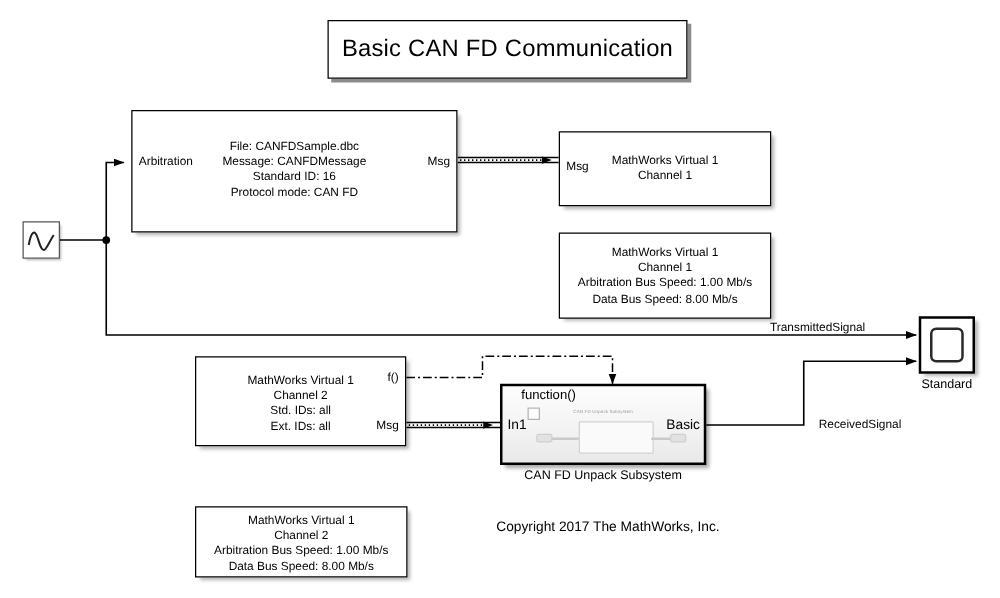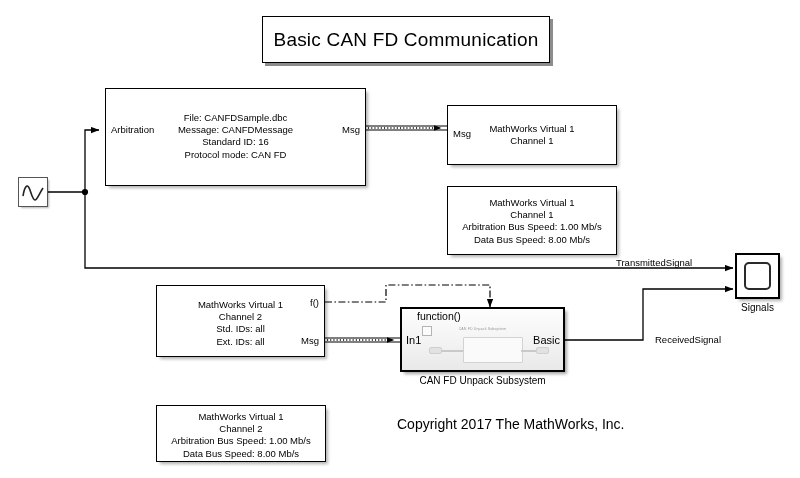--- a/index.html
+++ b/index.html
@@ -40,21 +40,21 @@
 
   
   .scope{border:2.4px solid #000;background:#fff;
          box-shadow:3px 3px 3px -1px rgba(0,0,0,0.30);}
   .scope-screen{position:absolute;border:2px solid #2a2a2a;border-radius:5px;background:#fff;}
 
   
   .srcblk{border:1.4px solid #555;background:#fff;
           box-shadow:2px 2px 2px -1px rgba(0,0,0,0.30);}
 
-  .copyright{position:absolute;font-size:14px;white-space:nowrap;}
+  .copyright{position:absolute;font-size:11px;white-space:nowrap;}
 </style>
 </head>
 <body>
 
 <svg id="canvas" viewBox="0 0 800 478" xmlns="http://www.w3.org/2000/svg">
   <defs>
     <marker id="arw" markerWidth="9" markerHeight="9" refX="8.2" refY="3.2" orient="auto" markerUnits="userSpaceOnUse">
       <path d="M0,0 L8.6,3.2 L0,6.4 z" fill="#000"></path>
     </marker>
     <marker id="arwS" markerWidth="8" markerHeight="8" refX="7.4" refY="2.9" orient="auto" markerUnits="userSpaceOnUse">
@@ -154,18 +154,18 @@
   <div class="thumb-wire" style="left:119px;top:41px;width:20px;height:1.6px;"></div>
   <div class="thumb-pill" style="left:134px;top:38px;width:11px;height:5px;"></div>
   <span class="sub-inport" style="left:4px;top:25px;">In1</span>
   <span class="sub-outport" style="right:3px;top:25px;">Basic</span>
 </div>
 <div class="caption" style="left:400px;top:375px;width:165px;">CAN FD Unpack Subsystem</div>
 
 <div class="abs scope" style="left:735px;top:253px;width:45px;height:46px;">
   <div class="scope-screen" style="left:7px;top:7px;right:7px;bottom:7px;"></div>
 </div>
-<div class="caption" style="left:735px;top:302px;width:45px;">Signals</div>
+<div class="caption" style="left:735px;top:302px;width:45px;">Standard</div>
 
 <div class="free-lbl" style="left:616px;top:257px;">TransmittedSignal</div>
 <div class="free-lbl" style="left:655px;top:288px;margin-top:46px;">ReceivedSignal</div>
 
 <div class="copyright" style="left:397px;top:416px;">Copyright 2017 The MathWorks, Inc.</div>
 
 </body></html>

